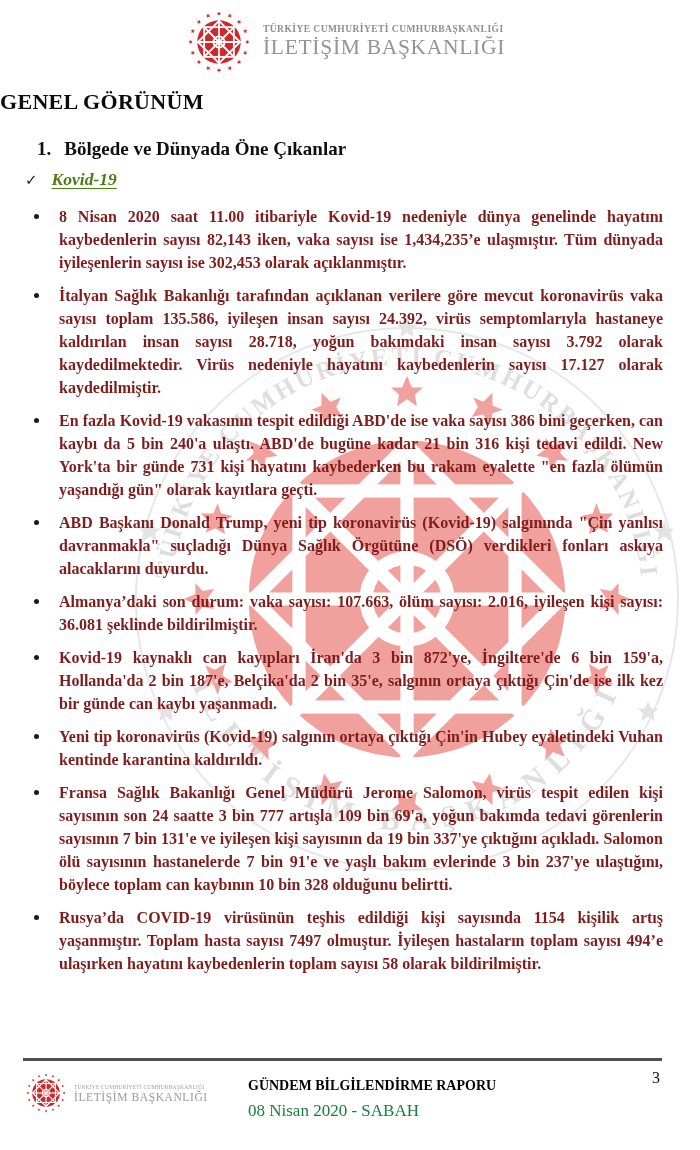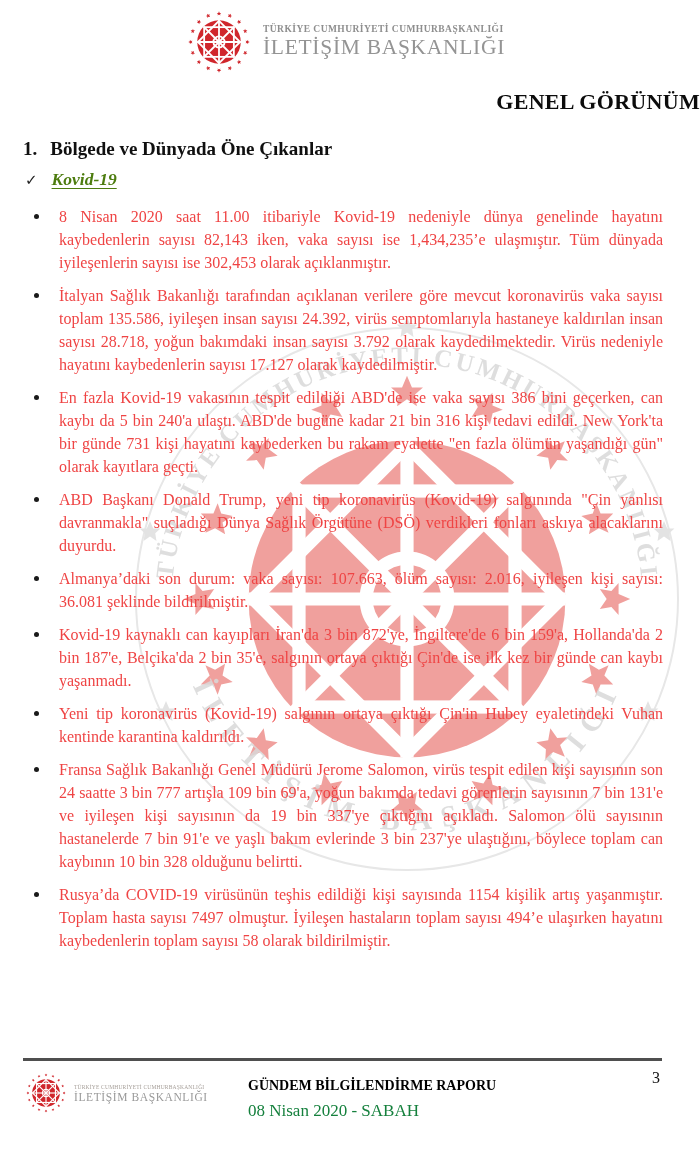--- a/index.html
+++ b/index.html
@@ -5,33 +5,33 @@
   html,body{margin:0;padding:0;background:#fff;}
   #page{position:relative;width:700px;height:1150px;background:#fff;overflow:hidden;
         font-family:"Liberation Serif","DejaVu Serif",serif;color:#1d1d1d;}
   
   .watermark{position:absolute;left:120px;top:312px;width:575px;height:575px;z-index:0;}
   
   .header-logo{position:absolute;left:186px;top:9px;width:66px;height:66px;z-index:1;}
   .header-text{position:absolute;left:263px;top:24px;z-index:1;}
   .h-small{font-size:9.5px;font-weight:700;color:#8e8e8e;letter-spacing:.45px;}
   .h-large{font-size:21.5px;color:#949494;letter-spacing:.7px;margin-top:1px;}
-  .doc-title{position:absolute;top:89px;left:0;width:100%;text-align:right;
+  .doc-title{position:absolute;top:89px;left:0;width:100%;text-align:left;
              font-size:22px;font-weight:700;letter-spacing:.3px;color:#0c0c0c;z-index:1;}
-  .section{position:absolute;top:138px;left:23px;font-size:19px;font-weight:700;color:#101010;z-index:1;}
+  .section{position:absolute;top:138px;left:37px;font-size:19px;font-weight:700;color:#101010;z-index:1;}
   .section .sec-title{margin-left:13px;}
   .kovid{position:absolute;top:169px;left:25px;z-index:1;}
   .kovid .check{font-family:"DejaVu Sans",sans-serif;font-size:15px;color:#222;}
   .kovid .kv-label{margin-left:14px;font-size:17.5px;font-style:italic;font-weight:600;
                    text-decoration:underline;text-underline-offset:3px;color:#4d7c0f;}
   
   .bullets{position:absolute;top:197px;left:0;width:700px;z-index:1;}
   .bullets ul{margin:0;padding:8px 37px 0 59px;list-style:none;}
   .bullets li{position:relative;text-align:justify;font-size:16px;line-height:23px;
-              color:#ef4444;margin-bottom:10px;}
+              color:#7f1d1d;margin-bottom:10px;font-weight:bold;}
   .bullets li::before{content:"";position:absolute;left:-25px;top:9px;width:5px;height:5px;
               border-radius:50%;background:#1a1a1a;}
   
   .fline{position:absolute;left:23px;top:1058px;width:639px;border-top:3px solid #4f4f4f;z-index:1;}
   .pagenum{position:absolute;left:644px;top:1069px;width:24px;text-align:center;
            font-size:16px;color:#111;z-index:1;}
   .f-logo{position:absolute;left:25px;top:1072px;width:42px;height:42px;z-index:1;}
   .f-org{position:absolute;left:74px;top:1084px;z-index:1;}
   .f-small{font-size:5.5px;color:#a59e98;letter-spacing:.2px;}
   .f-large{font-size:11.5px;color:#999;letter-spacing:.6px;margin-top:1px;}

